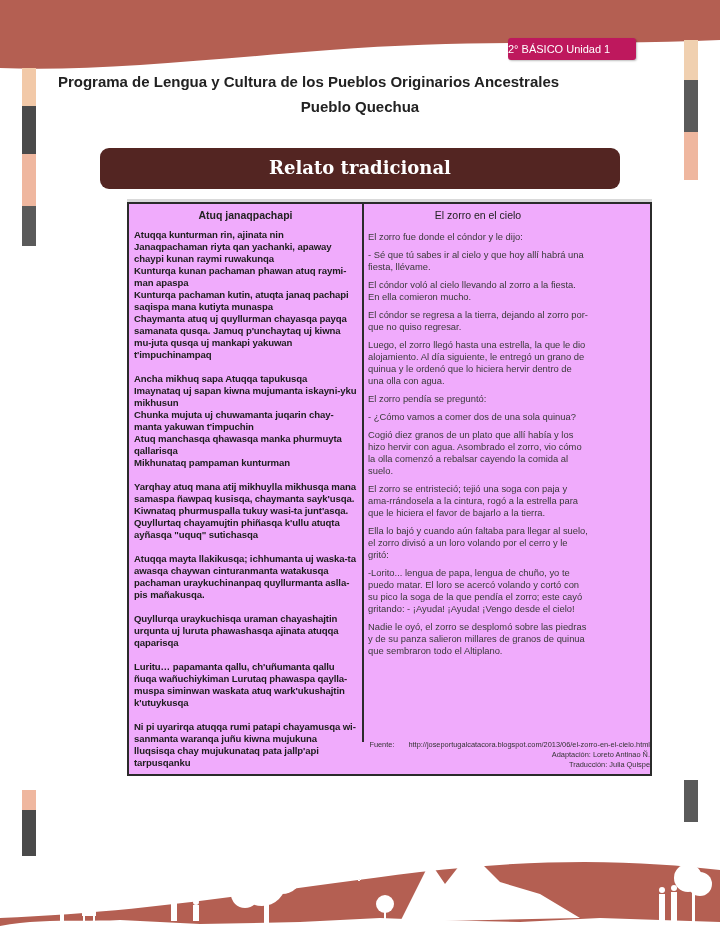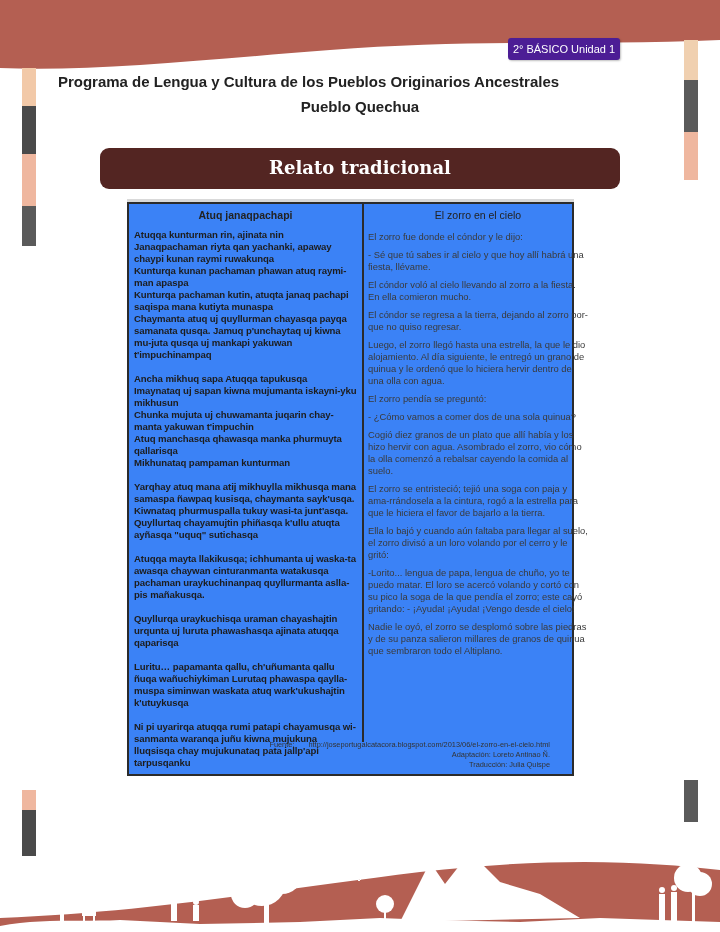--- a/index.html
+++ b/index.html
@@ -12,56 +12,56 @@
     .side-border {
       position: absolute; width: 14px;
       background:
         repeating-linear-gradient(45deg, rgba(255,255,255,0) 0 3px, rgba(255,255,255,0.6) 3px 4px),
         repeating-linear-gradient(-45deg, rgba(255,255,255,0) 0 3px, rgba(255,255,255,0.6) 3px 4px);
     }
     .side-border .seg { width: 14px; }
     .side-left { left: 22px; top: 68px; }
     .side-right { left: 684px; top: 40px; }
     .unit-badge {
-      position: absolute; left: 508px; top: 38px; width: 112px; height: 22px;
-      background: #4c1d95; color: #ffffff; border-radius: 3px;
-      font-size: 11px; line-height: 22px; text-align: center;
+      position: absolute; left: 508px; top: 38px; width: 128px; height: 22px;
+      background: #be185d; color: #ffffff; border-radius: 3px;
+      font-size: 11px; line-height: 22px; text-align: left;
       box-shadow: 1px 1px 2px rgba(0,0,0,0.25);
     }
     .badge-stem { position: absolute; left: 594px; top: 30px; width: 3px; height: 9px; background: #b45f52; }
     .program-title {
       position: absolute; left: 0; width: 617px; top: 73px; text-align: center;
       font-family: "Liberation Sans", sans-serif; font-weight: bold; font-size: 15px; color: #222;
     }
     .people-title {
       position: absolute; left: 0; width: 720px; top: 98px; text-align: center;
       font-weight: bold; font-size: 15px; color: #222;
     }
     .section-banner {
       position: absolute; left: 100px; top: 148px; width: 520px; height: 41px;
       background: #532522; color: #ffffff; text-align: center;
       font-family: "DejaVu Serif", serif; font-weight: bold; font-size: 18px; line-height: 39px; border-radius: 9px;
     }
     .story-box {
-      position: absolute; left: 127px; top: 202px; width: 447px; height: 574px;
-      background: #3b82f6; border: 2px solid #2b2b2b; box-sizing: border-box;
+      position: absolute; left: 127px; top: 202px; width: 525px; height: 574px;
+      background: #f0abfc; border: 2px solid #2b2b2b; box-sizing: border-box;
       box-shadow: 0 -3px 0 #d9d9d9;
     }
     .col { position: absolute; top: 0; }
     .col-left { left: 0; width: 233px; }
     .col-right { left: 235px; width: 228px; }
     .col-divider { position: absolute; left: 233px; top: 0; width: 2px; height: 538px; background: #2b2b2b; }
     .col-title { font-size: 10.5px; text-align: center; margin: 5px 0 8px 0; color: #222; }
     .col-left .col-title { font-weight: bold; }
     .para { margin: 0 0 6px 0; font-size: 9.6px; line-height: 12px; color: #1d1d1d; }
     .col-left .para { font-weight: bold; padding: 0 4px 0 5px; letter-spacing: -0.1px; }
     .col-right .para { padding: 0 4px 0 4px; color: #3a3a3a; font-size: 9.4px; }
     .col-left .gap { height: 6px; }
     .credits {
-      position: absolute; right: 22px; bottom: 4px; text-align: right;
+      position: absolute; right: 0; bottom: 4px; text-align: right;
       font-size: 7.4px; line-height: 10px; color: #333; margin-top: 36px;
     }
     .credits .src-label { margin-right: 14px; }
   </style>
 </head>
 <body>
 
 <svg class="top-wave" viewBox="0 0 720 70" preserveAspectRatio="none">
   <path d="M0,0 H720 V40 C600,46 480,38 330,50 C200,60 90,72 0,68 Z" fill="#b45f52"></path>
 </svg>

